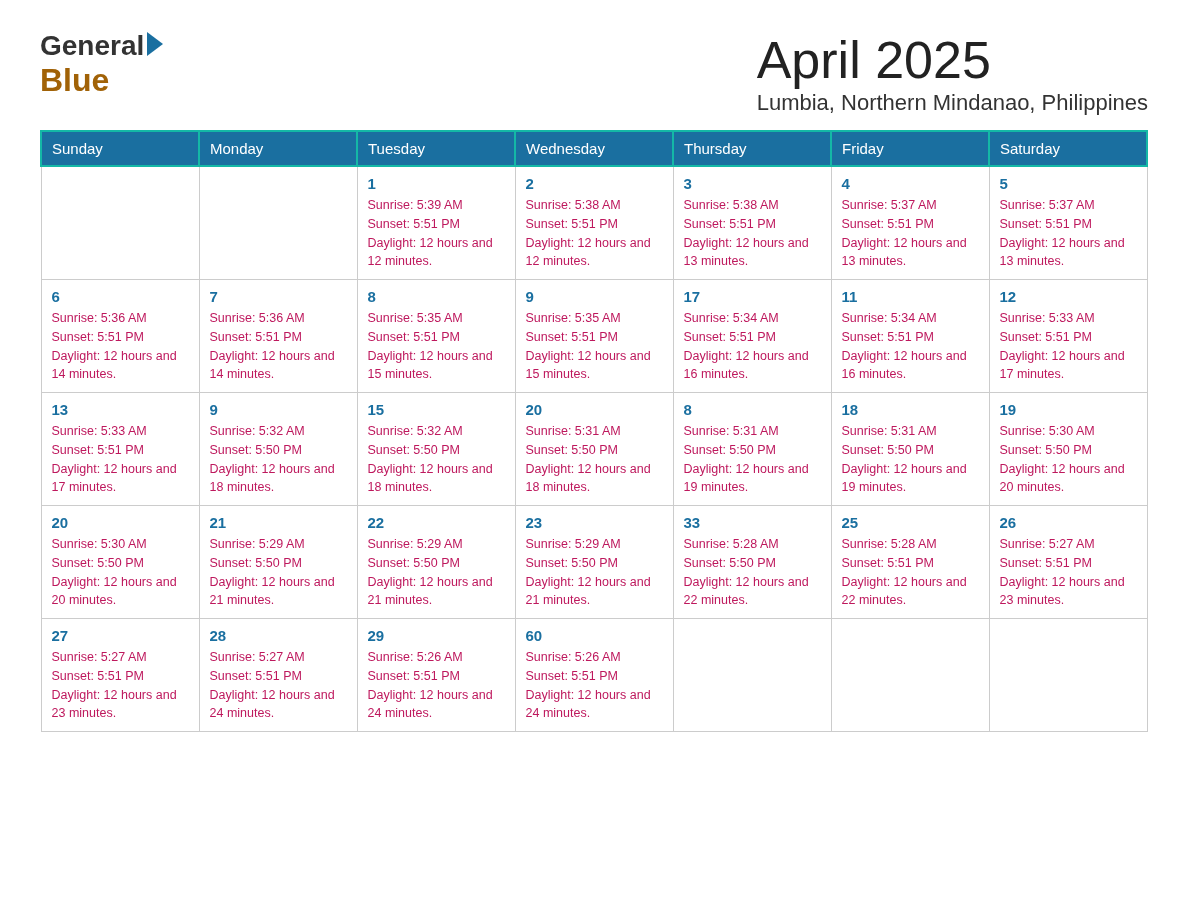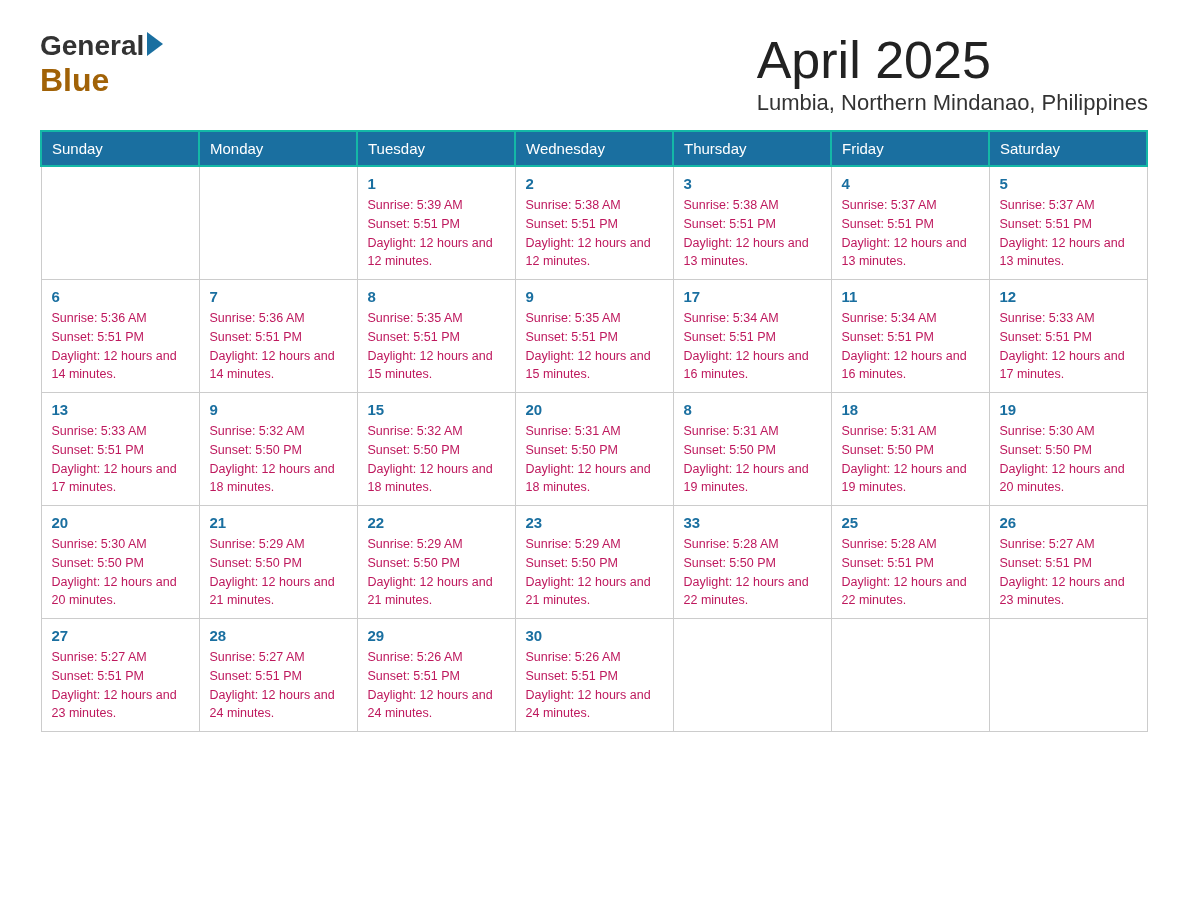--- a/index.html
+++ b/index.html
@@ -247,21 +247,21 @@
         </td>
         <td>
           <span class="day-num">28</span>
           <div class="day-info">Sunrise: 5:27 AM<br>Sunset: 5:51 PM<br>Daylight: 12 hours and 24 minutes.</div>
         </td>
         <td>
           <span class="day-num">29</span>
           <div class="day-info">Sunrise: 5:26 AM<br>Sunset: 5:51 PM<br>Daylight: 12 hours and 24 minutes.</div>
         </td>
         <td>
-          <span class="day-num">30</span>
+          <span class="day-num">60</span>
           <div class="day-info">Sunrise: 5:26 AM<br>Sunset: 5:51 PM<br>Daylight: 12 hours and 24 minutes.</div>
         </td>
         <td class="empty"></td>
         <td class="empty"></td>
         <td class="empty"></td>
       </tr>
     </tbody>
 </table>
 
 </body></html>

